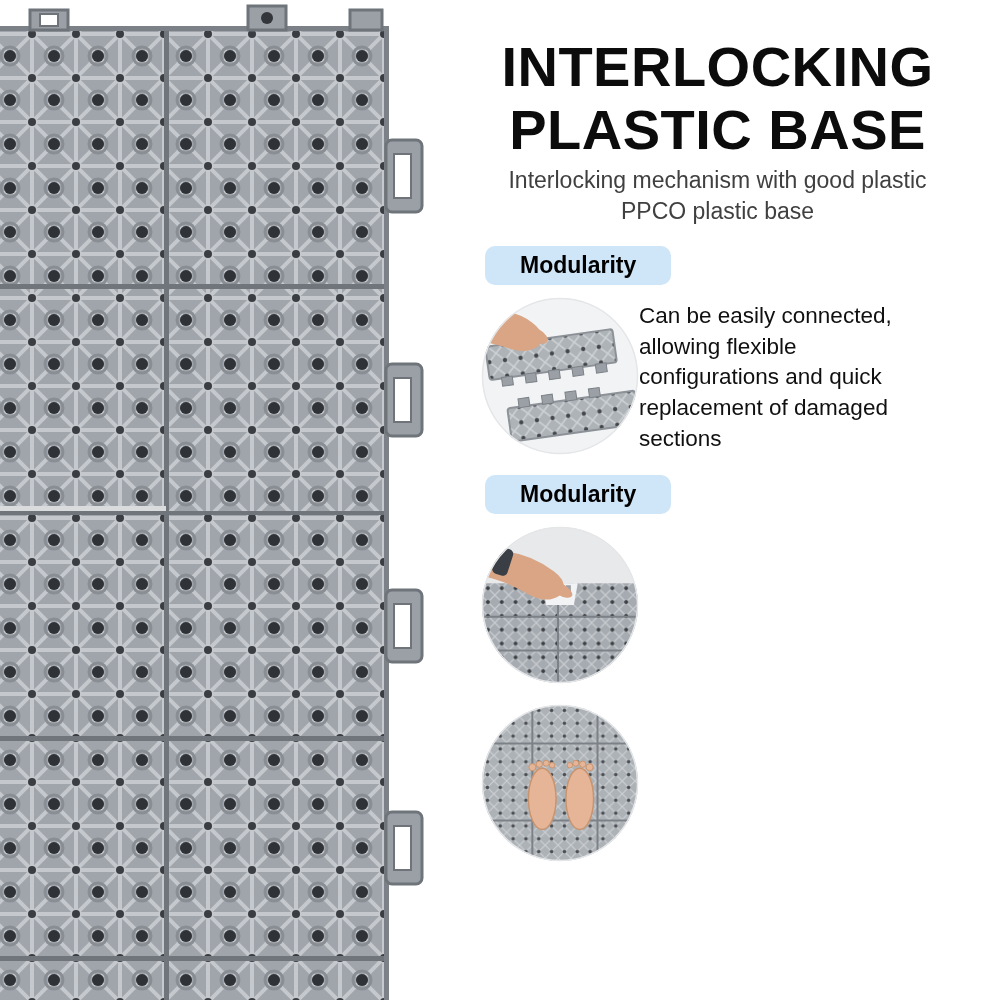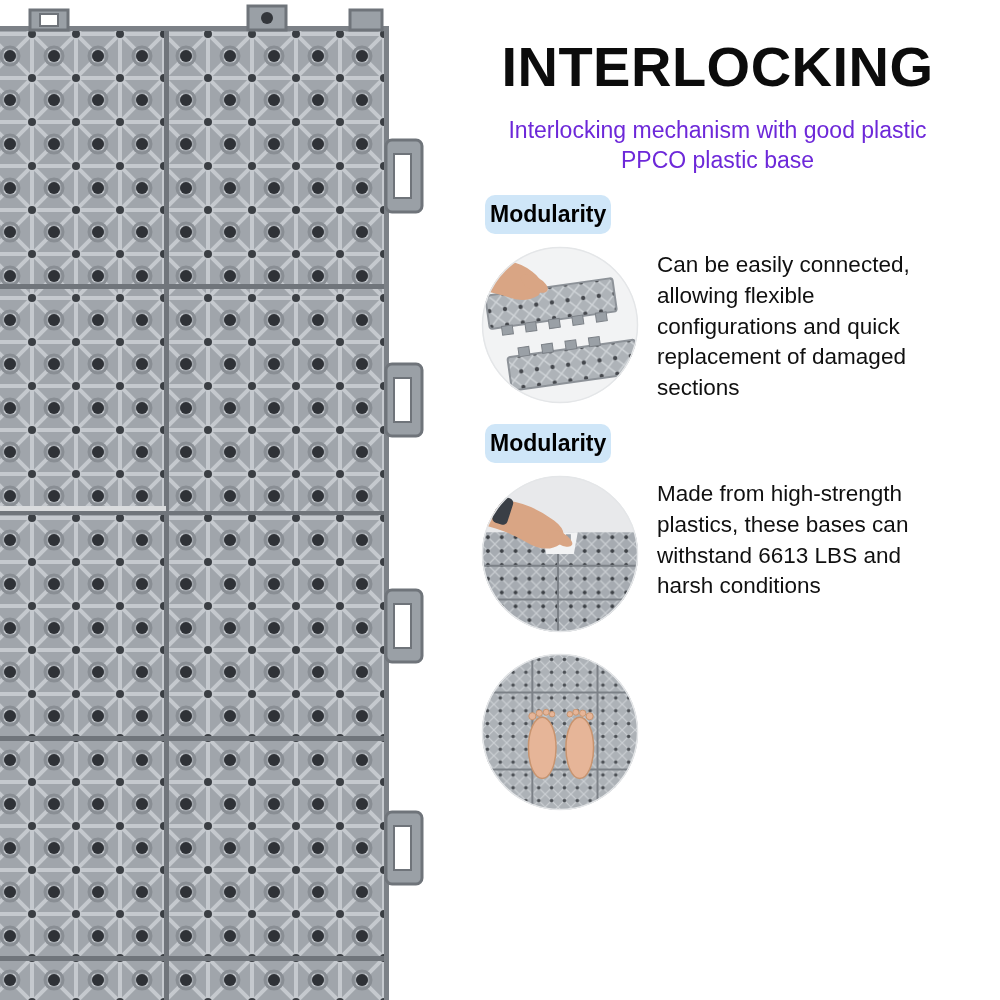--- a/index.html
+++ b/index.html
@@ -4,28 +4,28 @@
 <style>
   html,body{margin:0;padding:0;background:#ffffff;}
   .canvas{
     position:relative;width:948px;height:1000px;background:#ffffff;overflow:hidden;
     font-family:"Liberation Sans", sans-serif;color:#0d0d0d;
   }
   .tiles-wrap{position:absolute;left:0;top:0;width:442px;height:1000px;}
   .tiles-wrap svg{display:block;width:100%;height:100%;}
   .right{position:absolute;left:455px;top:36px;width:525px;}
   .title{font-size:56px;font-weight:800;line-height:1.12;text-align:center;letter-spacing:0.5px;color:#0c0c0c;}
-  .subtitle{max-width:430px;margin:16px auto 0;font-size:23px;line-height:1.32;text-align:center;color:#6d28d9;}
+  .subtitle{max-width:430px;margin:4px auto 0;font-size:23px;line-height:1.32;text-align:center;color:#404040;}
   .feature{margin-top:20px;}
   .feature:first-of-type{margin-top:26px;}
   .badge{
     display:inline-block;margin-left:30px;background:#cfe6f8;color:#000;
-    font-weight:bold;font-size:23px;line-height:1;padding:8px 5px;border-radius:10px;
+    font-weight:bold;font-size:23px;line-height:1;padding:8px 35px;border-radius:10px;
   }
-  .feature-row{display:flex;align-items:flex-start;gap:18px;margin-top:12px;padding-left:26px;}
+  .feature-row{display:flex;align-items:flex-start;margin-top:12px;padding-left:26px;}
   .photo{width:158px;height:158px;flex:none;border-radius:50%;overflow:hidden;}
   .photo svg{display:block;width:100%;height:100%;}
   .desc{width:302px;font-size:22.5px;line-height:1.36;padding-top:4px;color:#101010;}
 </style>
 </head>
 <body>
 
 <div class="canvas">
 
   <div class="tiles-wrap">
@@ -81,20 +81,21 @@
           <rect x="386" y="0" width="36" height="72" rx="6" fill="#9aa0a6" stroke="#6f747a" stroke-width="3"></rect>
           <rect x="394" y="14" width="17" height="44" fill="#ffffff" stroke="#6f747a" stroke-width="2"></rect>
         </g>
       </g>
     </svg>
   </div>
 
   <div class="right">
     <div class="title">
       <div>INTERLOCKING</div>
+      <div>PLASTIC BASE</div>
     </div>
     <div class="subtitle">Interlocking mechanism with good plastic PPCO plastic base</div>
 
     <div class="feature">
       <span class="badge">Modularity</span>
       <div class="feature-row">
         <div class="photo">
           <svg viewBox="0 0 160 160" aria-hidden="true">
             <defs>
               <clipPath id="c1">
@@ -162,21 +163,20 @@
                 <rect x="76" y="60" width="5" height="8"></rect>
                 <rect x="86" y="60" width="5" height="8"></rect>
               </g>
               <path d="M-6 28 Q36 18 74 46 Q90 58 80 70 Q66 80 46 68 Q18 52 -6 50 Z" fill="#d9a584"></path>
               <ellipse cx="80" cy="64" rx="14" ry="6" fill="#d9a584" transform="rotate(30 80 64)"></ellipse>
               <rect x="14" y="22" width="16" height="28" rx="5" fill="#3a3f46" transform="rotate(18 22 36)"></rect>
             </g>
             <circle cx="80" cy="80" r="78.5" fill="none" stroke="#e4e6e8" stroke-width="1.5"></circle>
           </svg>
         </div>
-        <div class="desc">Made from high-strength plastics, these bases can withstand 6613 LBS and harsh conditions</div>
       </div>
     </div>
 
     <div class="feature">
       <div class="feature-row">
         <div class="photo">
           <svg viewBox="0 0 160 160" aria-hidden="true">
             <defs>
               <clipPath id="c3">
                   <circle cx="80" cy="80" r="79"></circle>

